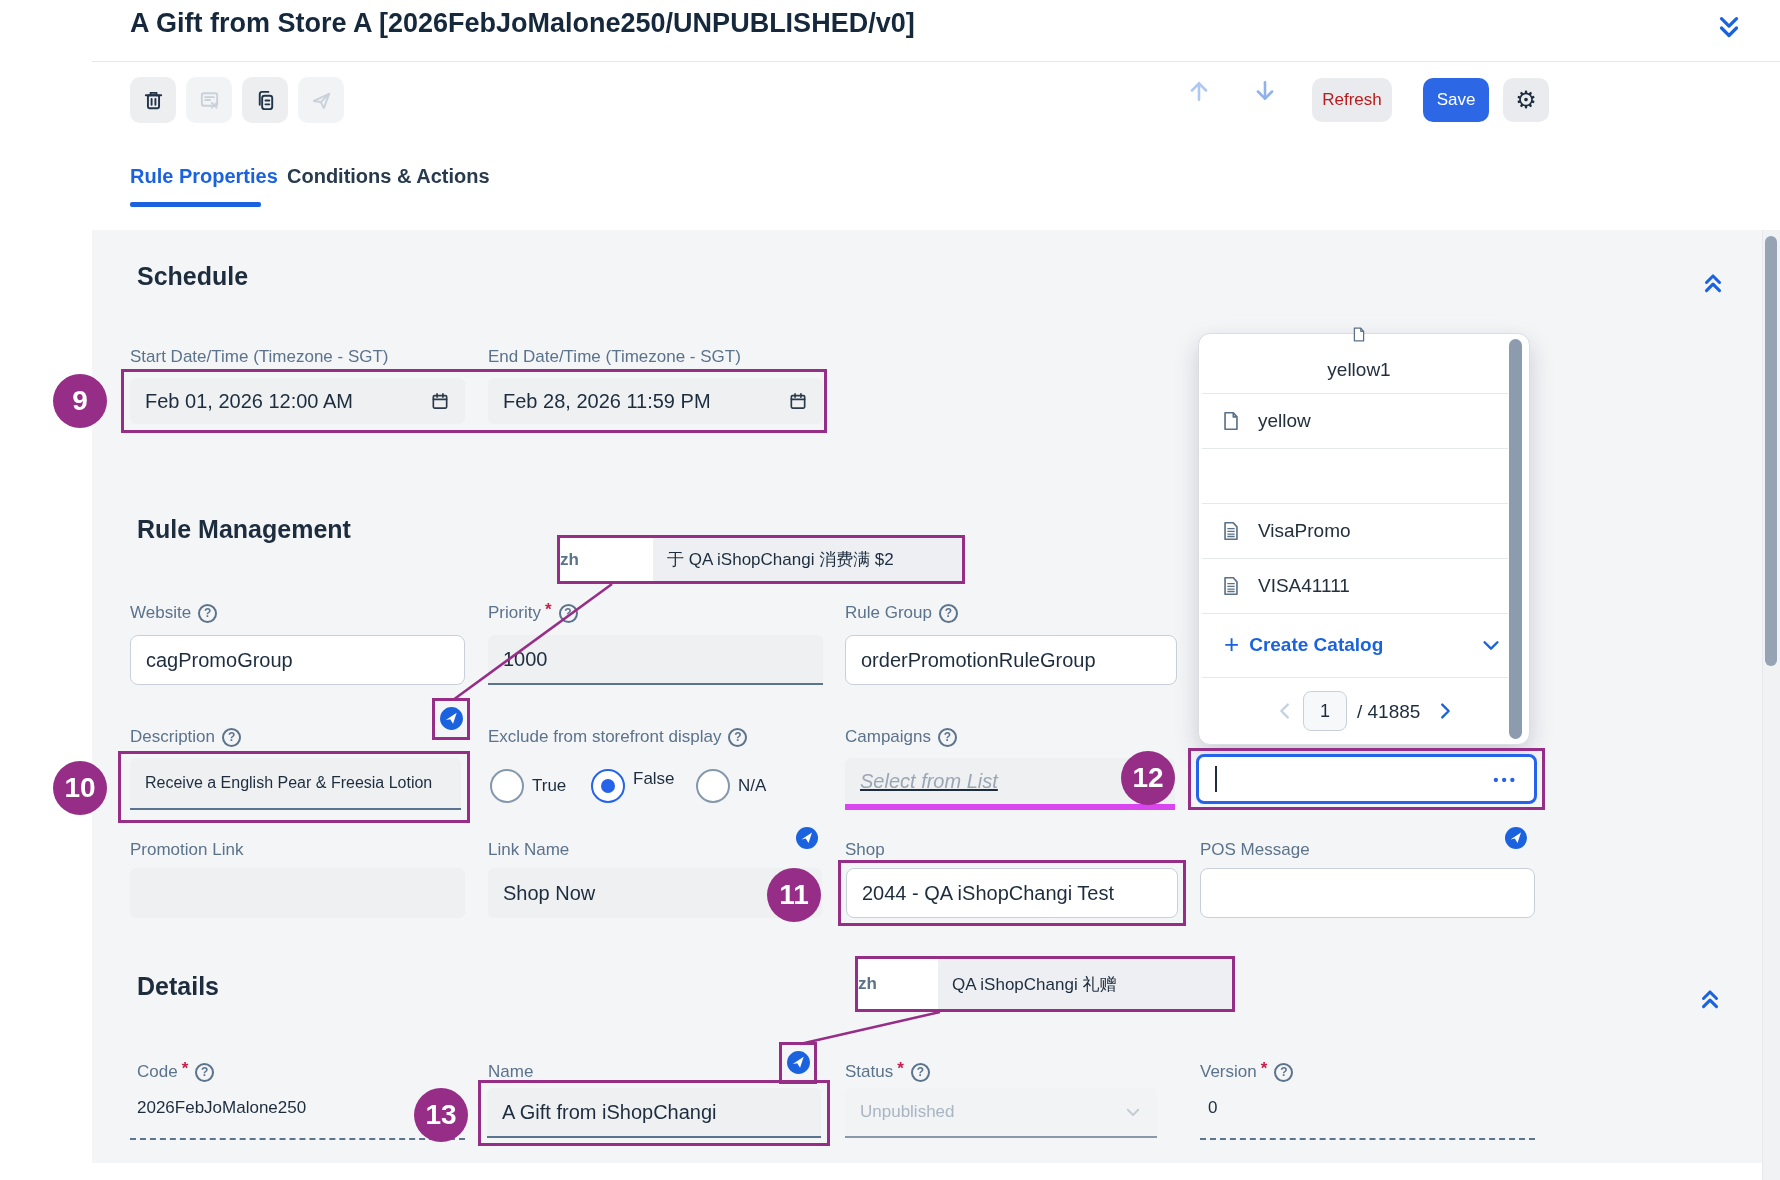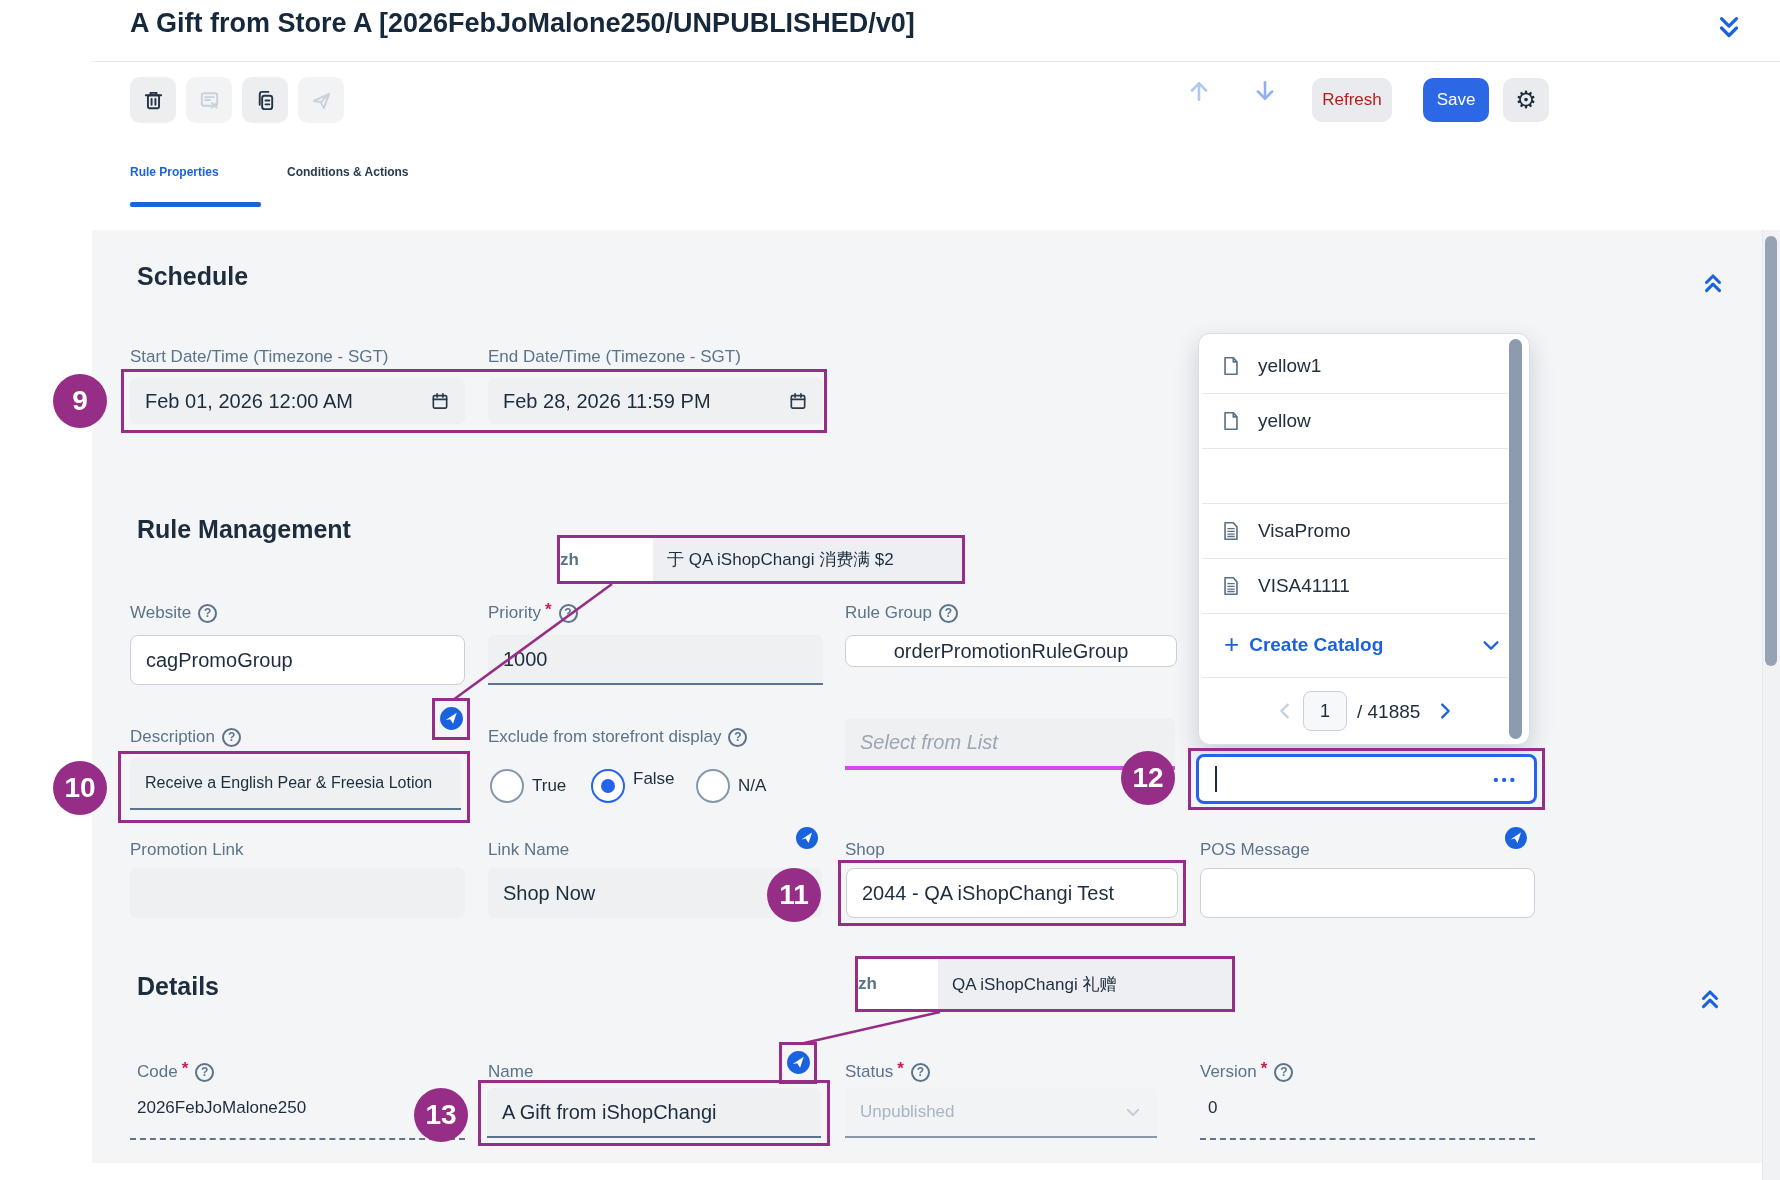--- a/index.html
+++ b/index.html
@@ -16,21 +16,21 @@
        white-space:nowrap;overflow:hidden;}
   .fld-white{background:#fff;border:1px solid #C9D0D9;border-radius:8px;}
   .fld-gray{background:#EEF0F2;border-radius:6px 6px 0 0;}
   .edit{border-bottom:2px solid #5A7490;}
   .fld-plain{background:#EEF0F2;border-radius:6px;}
   .fld-disabled{background:#F1F3F5;color:#A9B5C2;border-radius:6px 6px 0 0;border-bottom:2px solid #8A99A8;
                 display:flex;align-items:center;justify-content:space-between;padding:0 15px;font-size:17px;}
   .dash{border-bottom:2px dashed #5E738C;}
   .icon-btn{display:flex;align-items:center;justify-content:center;border-radius:10px;}
   .btn{display:flex;align-items:center;justify-content:center;border-radius:10px;font-size:17px;}
-  .tab{font-size:12px;font-weight:bold;white-space:nowrap;}
+  .tab{font-size:20px;font-weight:bold;white-space:nowrap;}
   .ann{border:3px solid #962D87;}
   .badge{width:54px;height:54px;border-radius:50%;background:#962D87;color:#fff;font-size:28px;
          font-weight:bold;display:flex;align-items:center;justify-content:center;}
   .radio{width:30px;height:30px;border-radius:50%;border:2px solid #8598AB;background:#fff;
          display:flex;align-items:center;justify-content:center;}
   .radio.on{border-color:#2563EB;}
   .radio.on .dot{width:14px;height:14px;border-radius:50%;background:#2563EB;}
   .rlabel{font-size:17px;color:#1D2D3E;white-space:nowrap;}
   .placeholder{color:#9AA6B4;font-style:italic;}
   .dd-panel{background:#fff;border:1px solid #D9DEE3;border-radius:12px;
@@ -159,21 +159,21 @@
     <span>Rule Group</span>
     <span class="qm">?</span>
   </div>
 
   <div class="abs fld fld-white" style="left:130px;top:635px;width:335px;height:50px;">
     <span>cagPromoGroup</span>
   </div>
   <div class="abs fld fld-gray edit" style="left:488px;top:635px;width:335px;height:50px;">
     <span>1000</span>
   </div>
-  <div class="abs fld fld-white" style="left:845px;top:635px;width:332px;height:32px;justify-content:center;">
+  <div class="abs fld fld-white" style="left:845px;top:635px;width:332px;height:50px;">
     <span>orderPromotionRuleGroup</span>
   </div>
 
   <div class="abs lbl" style="left:130px;top:727px;">
     <span>Description</span>
     <span class="qm">?</span>
   </div>
   <div class="abs lbl" style="left:488px;top:727px;">
     <span>Exclude from storefront display</span>
     <span class="qm">?</span>
@@ -204,21 +204,21 @@
       </span>
     <span class="rlabel">False</span>
   </div>
   <div class="abs" style="left:696px;top:769px;display:flex;align-items:center;gap:8px;">
     <span class="radio">
         <span class="dot"></span>
       </span>
     <span class="rlabel">N/A</span>
   </div>
 
-  <div class="abs fld fld-gray" style="left:845px;top:718px;width:330px;height:52px;border-bottom:4px solid #d946ef;">
+  <div class="abs fld fld-gray" style="left:845px;top:758px;width:330px;height:52px;border-bottom:6px solid #d946ef;text-decoration:underline;">
     <span class="placeholder">Select from List</span>
   </div>
 
   <div class="abs lbl" style="left:130px;top:840px;">Promotion Link</div>
   <div class="abs lbl" style="left:488px;top:840px;">Link Name</div>
   <div class="abs lbl" style="left:845px;top:840px;">Shop</div>
   <div class="abs lbl" style="left:1200px;top:840px;">POS Message</div>
 
   <svg class="abs" style="left:795px;top:826px;" width="24" height="24" viewBox="0 0 24 24">
     <circle cx="12" cy="12" r="11" fill="#1B63DE"></circle>
@@ -233,21 +233,21 @@
   <div class="abs fld fld-plain" style="left:488px;top:868px;width:334px;height:50px;">
     <span>Shop Now</span>
   </div>
   <div class="abs fld fld-white" style="left:846px;top:868px;width:332px;height:50px;">
     <span>2044 - QA iShopChangi Test</span>
   </div>
   <div class="abs fld fld-white" style="left:1200px;top:868px;width:335px;height:50px;"></div>
 
   <div class="abs dd-panel" style="left:1198px;top:333px;width:332px;height:412px;"></div>
 
-  <div class="abs dd-item" style="left:1198px;top:338px;width:300px;height:55px;">
+  <div class="abs dd-item" style="left:1198px;top:326px;width:300px;height:55px;flex-direction:column;">
     <svg width="22" height="22" viewBox="0 0 24 24" fill="#fff" stroke="#5A7187" stroke-width="1.8" stroke-linejoin="round">
       <path d="M5.5 3h9l4 4.5V21h-13z"></path>
         <path d="M14.5 3v4.5h4" fill="none"></path>
     </svg>
     <span>yellow1</span>
   </div>
   <div class="abs dd-div" style="left:1202px;top:393px;width:306px;"></div>
 
   <div class="abs dd-item" style="left:1198px;top:393px;width:300px;height:55px;">
     <svg width="22" height="22" viewBox="0 0 24 24" fill="#fff" stroke="#5A7187" stroke-width="1.8" stroke-linejoin="round">

